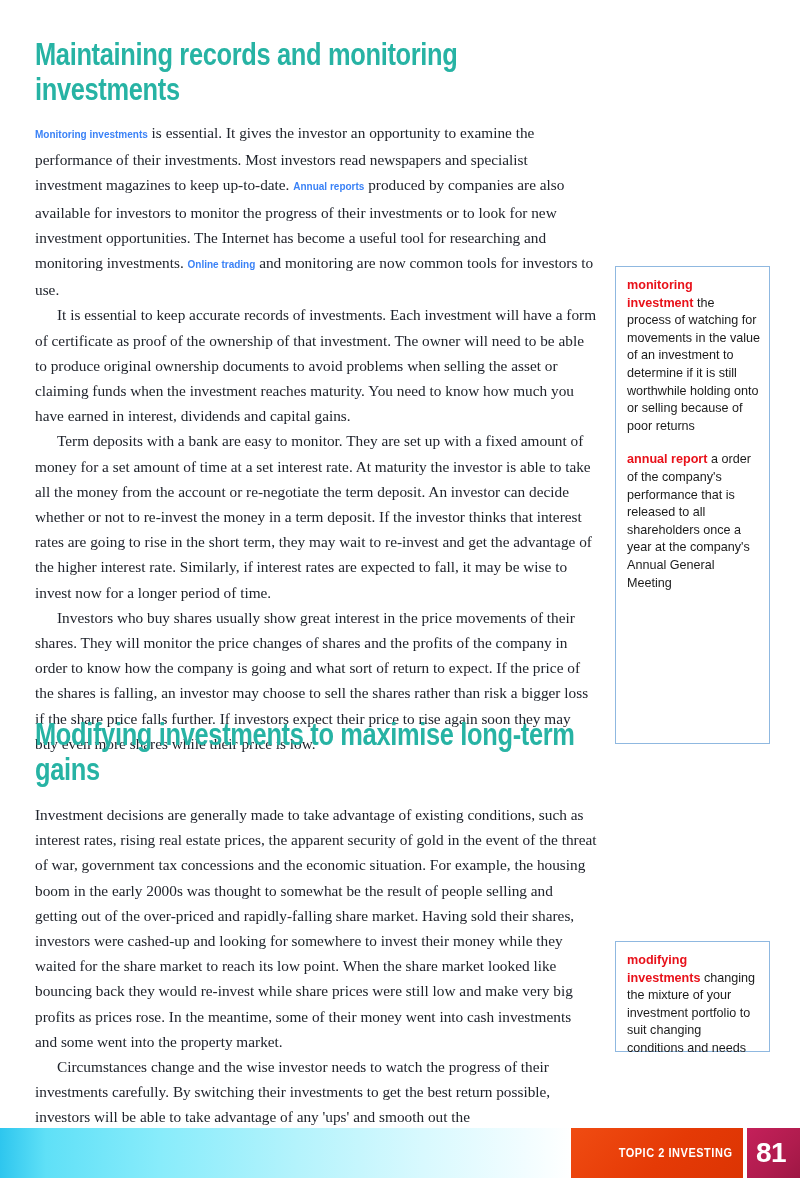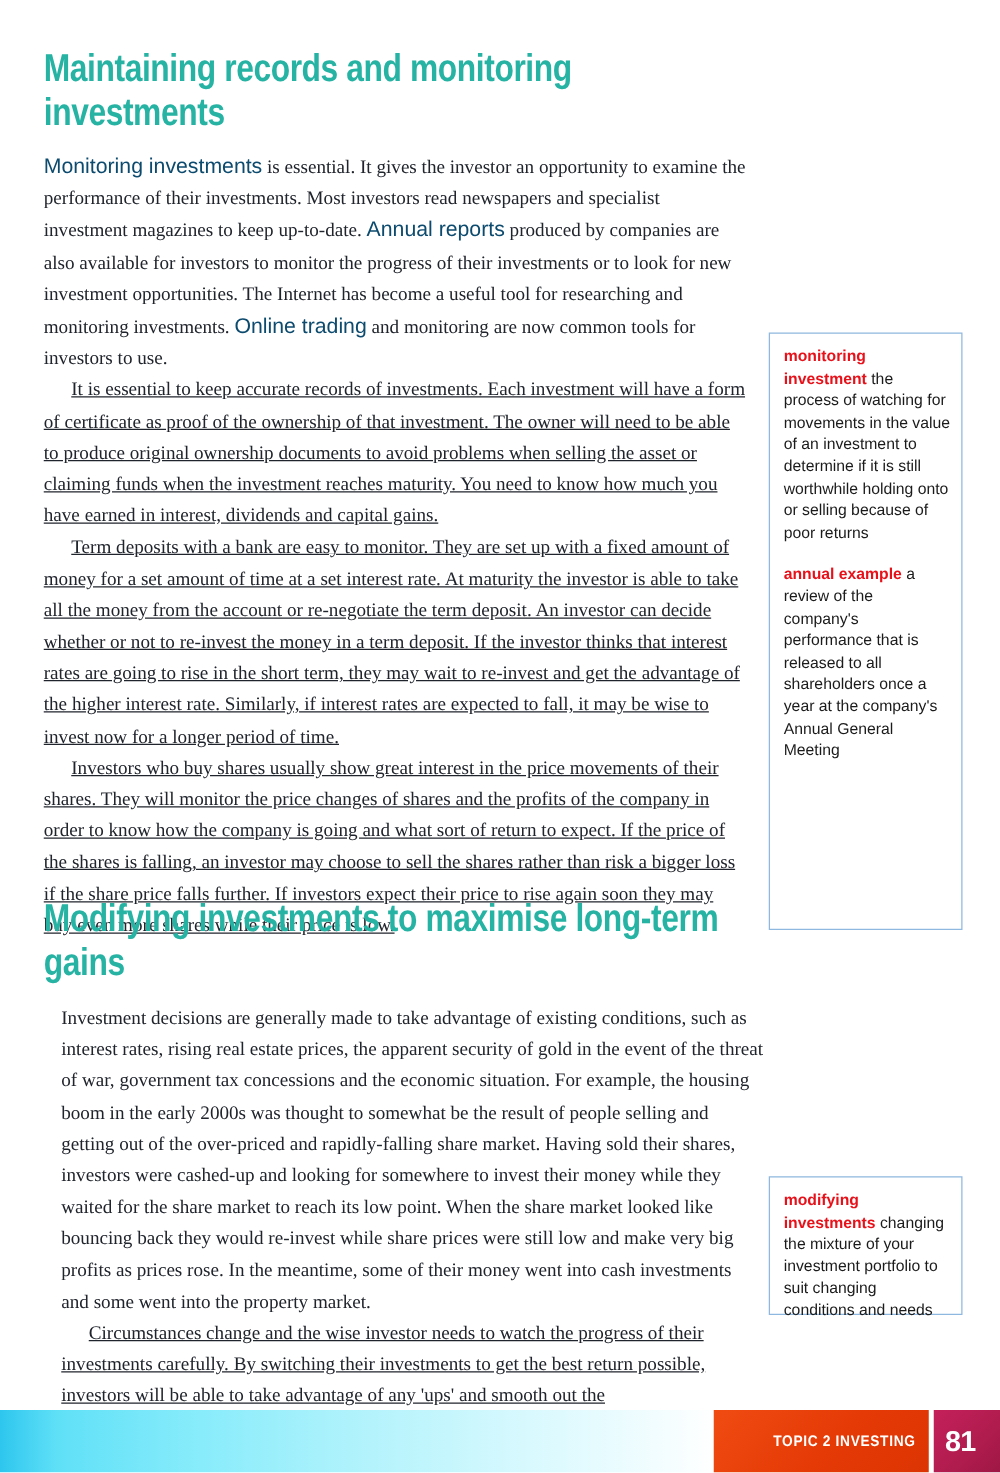--- a/index.html
+++ b/index.html
@@ -51,34 +51,33 @@
   .body-col {
     position: absolute;
     left: 35px;
     width: 562px;
     font-size: 15.3px;
     line-height: 25.2px;
     color: #20242c;
     text-align: left;
   }
   #body-col-1 { top: 120px; }
-  #body-col-2 { top: 802px; margin-left: 14px; }
+  #body-col-2 { top: 802px; }
 
   .body-col p {
     margin: 0;
   }
   .body-col p.indent {
     text-indent: 22px;
-    text-decoration: underline;
   }
   .term {
     font-family: "Liberation Sans", sans-serif;
-    font-weight: normal;
-    color: #0c4a6e;
-    font-size: 17px;
+    font-weight: bold;
+    color: #3b82f6;
+    font-size: 10px;
   }
 
   
   .glossary-box {
     position: absolute;
     border: 1.5px solid #8fb8e0;
     background: #ffffff;
     box-sizing: border-box;
     font-family: "Liberation Sans", sans-serif;
     font-size: 12.6px;
@@ -163,21 +162,21 @@
     height: 50px;
     background: linear-gradient(135deg, #c4205a 0%, #b01c4e 60%, #9e1744 100%);
     display: flex;
     align-items: center;
     box-sizing: border-box;
     padding-left: 9px;
   }
   .footer-page span {
     font-family: "Liberation Sans", sans-serif;
     font-weight: bold;
-    font-size: 23px;
+    font-size: 28px;
     color: #ffffff;
     letter-spacing: -0.5px;
   }
 </style>
 </head>
 <body>
 
 <div class="page">
 
   <h1 class="section-heading" id="heading-1">Maintaining records and monitoring investments</h1>
@@ -191,21 +190,21 @@
 
   <h1 class="section-heading" id="heading-2">Modifying investments to maximise long-term gains</h1>
 
   <div class="body-col" id="body-col-2">
       <p>Investment decisions are generally made to take advantage of existing conditions, such as interest rates, rising real estate prices, the apparent security of gold in the event of the threat of war, government tax concessions and the economic situation. For example, the housing boom in the early 2000s was thought to somewhat be the result of people selling and getting out of the over-priced and rapidly-falling share market. Having sold their shares, investors were cashed-up and looking for somewhere to invest their money while they waited for the share market to reach its low point. When the share market looked like bouncing back they would re-invest while share prices were still low and make very big profits as prices rose. In the meantime, some of their money went into cash investments and some went into the property market.</p>
       <p class="indent">Circumstances change and the wise investor needs to watch the progress of their investments carefully. By switching their investments to get the best return possible, investors will be able to take advantage of any 'ups' and smooth out the</p>
     </div>
 
   <aside class="glossary-box" id="glossary-box-1">
       <div class="glossary-entry"><span class="glossary-term">monitoring investment</span><span> the process of watching for movements in the value of an investment to determine if it is still worthwhile holding onto or selling because of poor returns</span></div>
-      <div class="glossary-entry"><span class="glossary-term">annual example</span><span> a review of the company's performance that is released to all shareholders once a year at the company's Annual General Meeting</span></div>
+      <div class="glossary-entry"><span class="glossary-term">annual report</span><span> a order of the company's performance that is released to all shareholders once a year at the company's Annual General Meeting</span></div>
     </aside>
 
   <aside class="glossary-box" id="glossary-box-2">
       <div class="glossary-entry"><span class="glossary-term">modifying investments</span><span> changing the mixture of your investment portfolio to suit changing conditions and needs</span></div>
     </aside>
 
   <div class="footer">
     <div class="footer-cyan"></div>
     <div class="footer-topic">
       <span>TOPIC 2  INVESTING</span>

